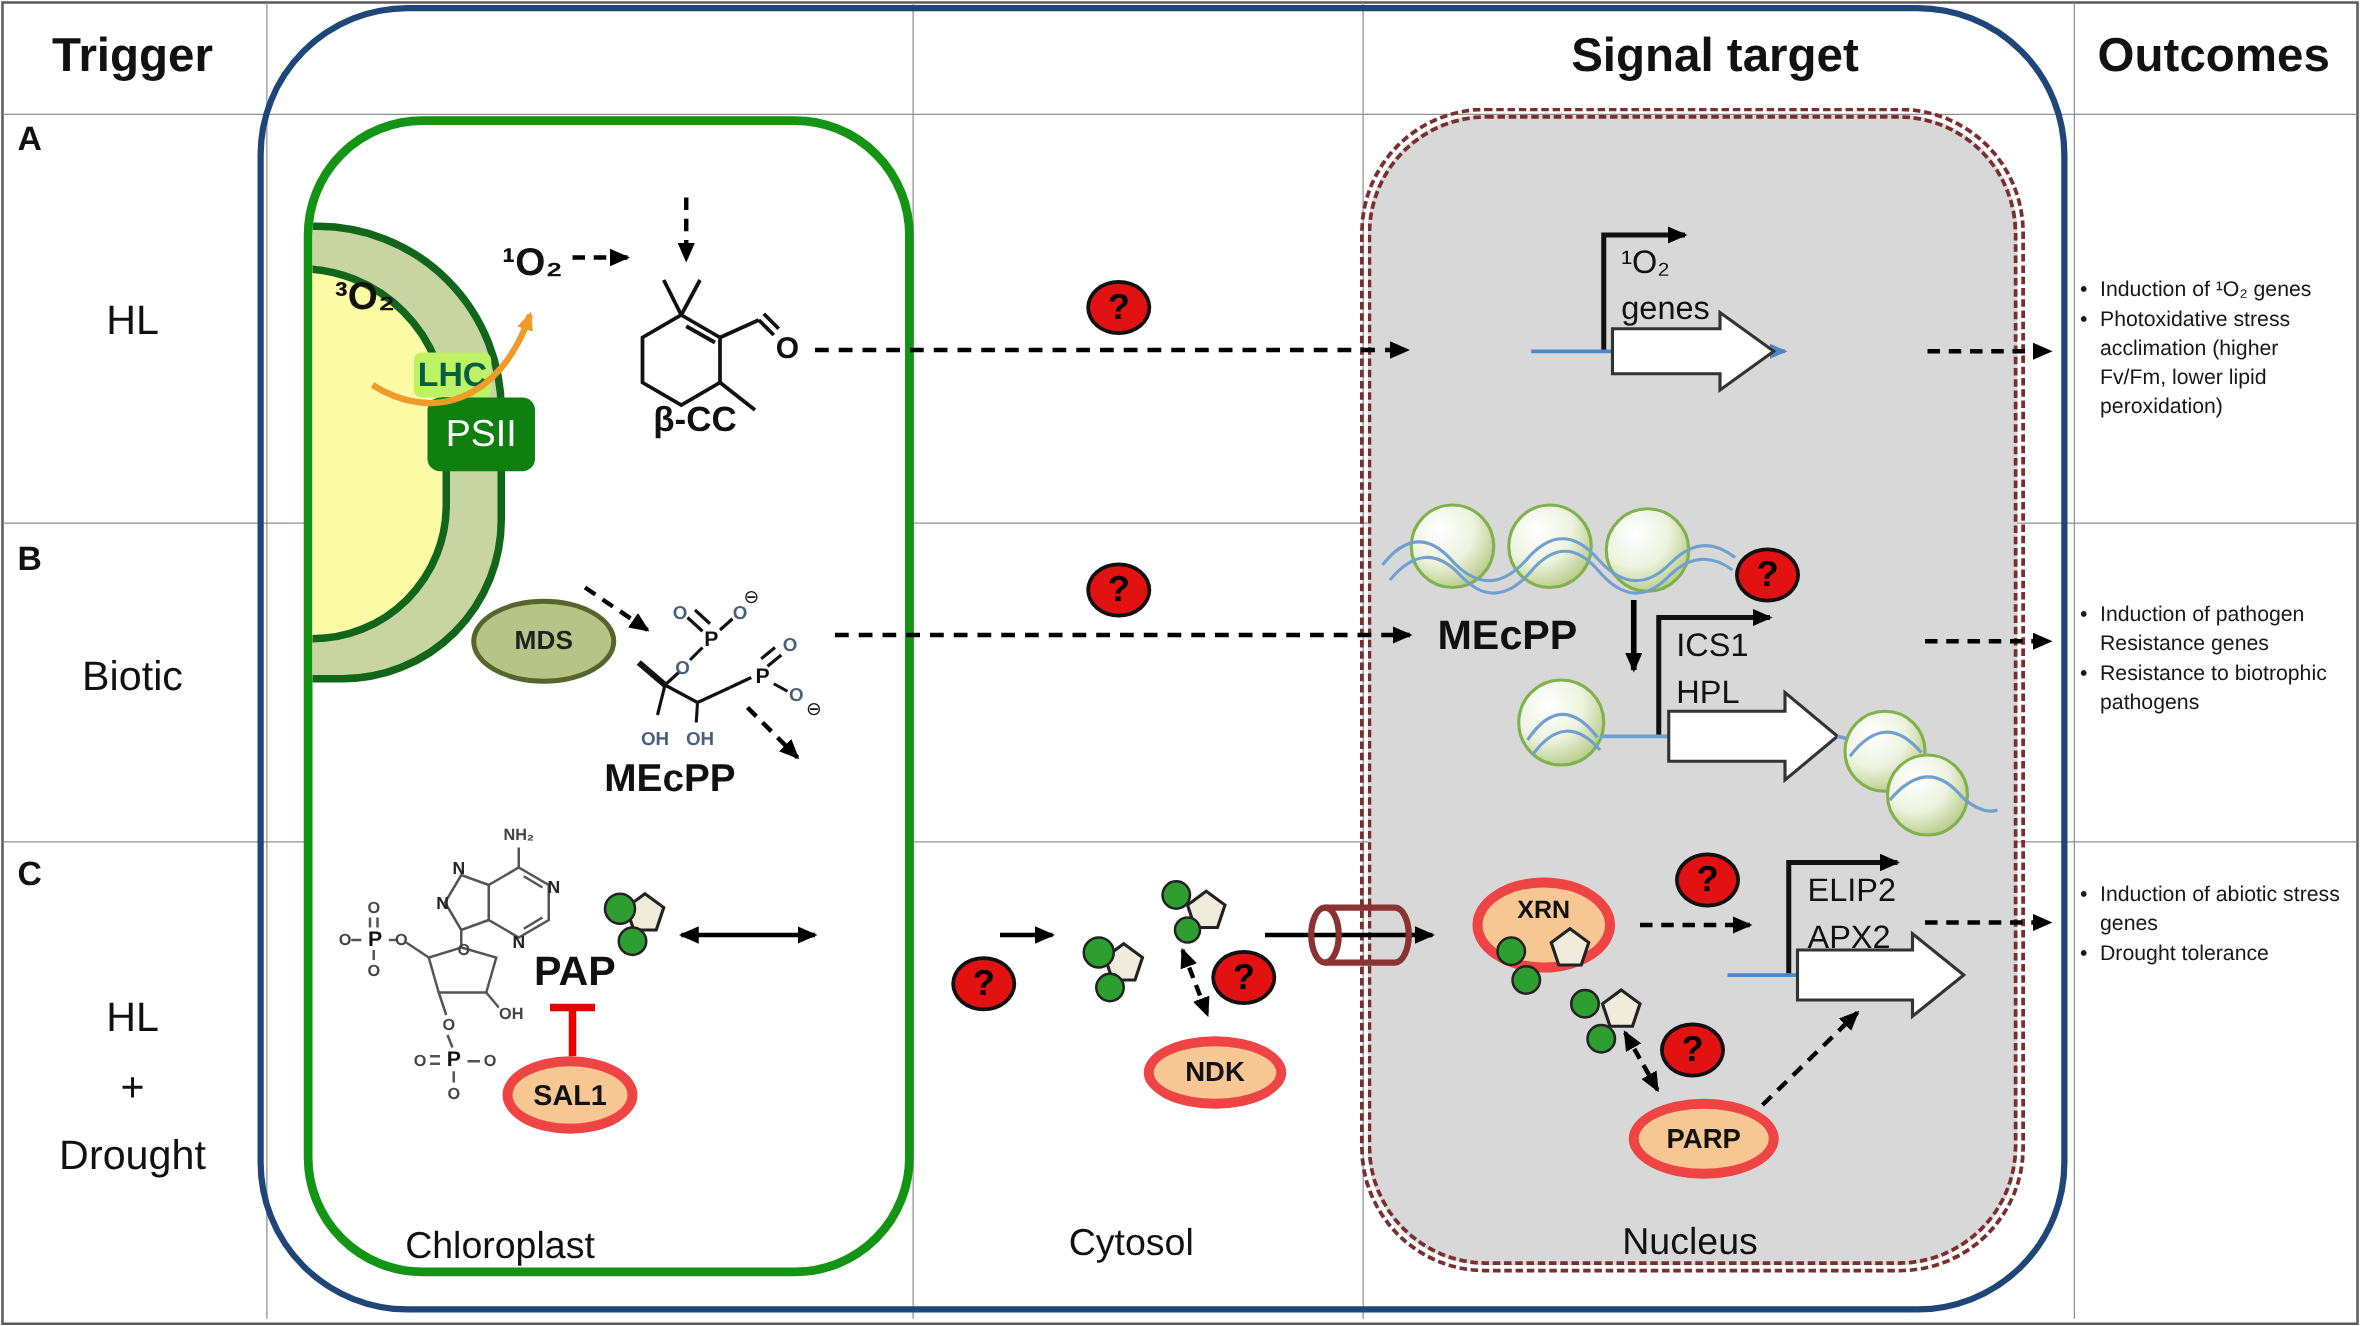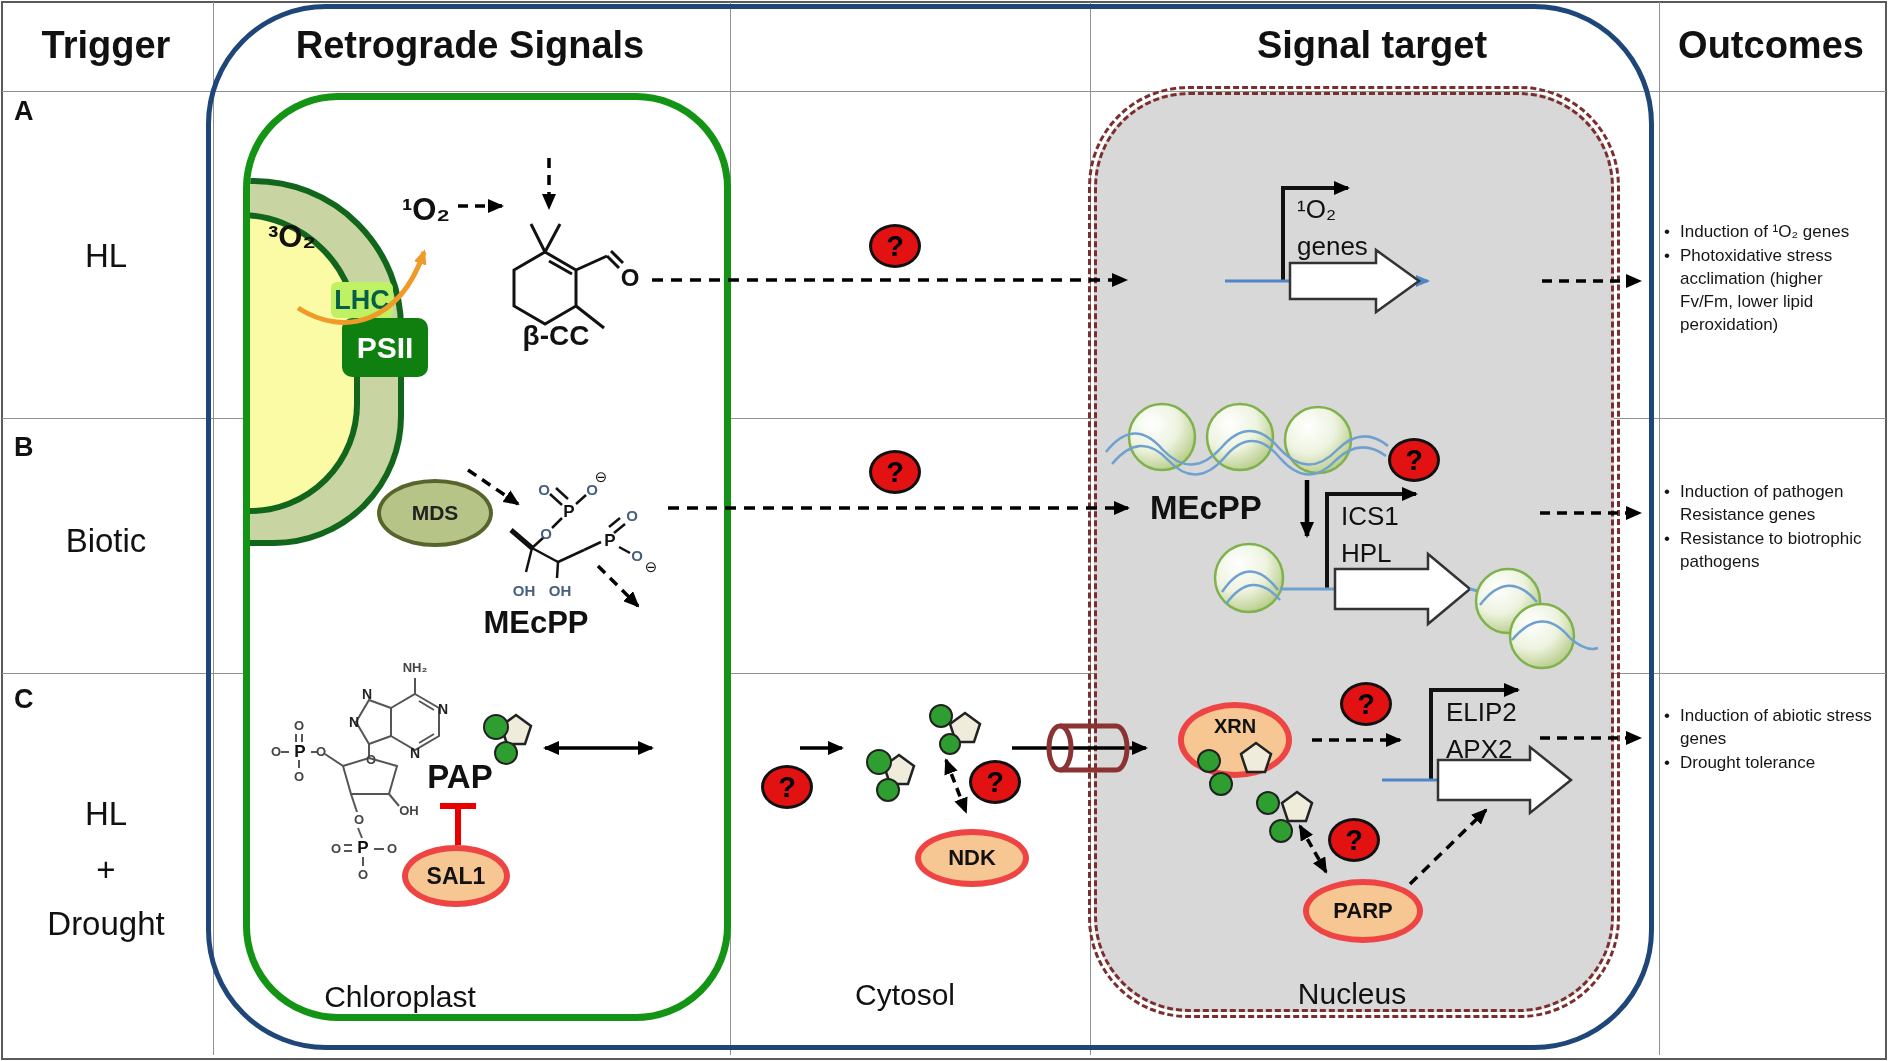--- a/index.html
+++ b/index.html
@@ -24,27 +24,27 @@
                border-radius:95px;box-sizing:border-box;background:#fff;z-index:2;}
   .thyl-clip{left:250px;top:100px;width:474px;height:914px;overflow:hidden;border-radius:88px;z-index:2;}
   .thyl-outer{position:absolute;left:-70px;top:78px;width:224px;height:368px;background:#C8D4A2;
               border:6px solid #11661c;border-radius:0 150px 130px 0;box-sizing:border-box;}
   .thyl-inner{position:absolute;left:-70px;top:112px;width:180px;height:302px;background:#FBFBA6;
               border:6px solid #11661c;border-radius:0 120px 110px 0;box-sizing:border-box;}
   .lhc{left:331px;top:282px;width:62px;height:36px;background:#bef264;border-radius:6px;
        display:flex;align-items:center;justify-content:center;font-size:27px;font-weight:bold;
        color:#075e46;z-index:3;}
   .psii{left:342px;top:318px;width:86px;height:59px;background:#0F7F10;border-radius:10px;
-        display:flex;align-items:center;justify-content:center;font-size:30px;font-weight:bold;
+        display:flex;align-items:center;justify-content:center;font-size:30px;font-weight:normal;
         color:#fff;z-index:3;}
   .molname{font-weight:bold;z-index:3;}
   .genelabel{font-size:26px;line-height:37px;z-index:3;white-space:nowrap;}
   .ell{border-radius:50%;display:flex;align-items:center;justify-content:center;
        box-sizing:border-box;z-index:3;font-weight:bold;}
-  .ell-orange{background:#F6C693;border:6px solid #ef4444;}
+  .ell-orange{background:#F6C693;border:8px solid #ef4444;}
   .mds{left:377px;top:479px;width:116px;height:68px;background:#B7C487;border:4px solid #55652B;
        font-size:21px;color:#222;}
   .q{width:52px;height:44px;border-radius:50%;background:#E31212;border:3px solid #111;
      display:flex;align-items:center;justify-content:center;font-size:29px;font-weight:bold;
      color:#000;box-sizing:border-box;z-index:4;}
   .outcome-block{width:216px;z-index:3;font-size:17px;line-height:23px;color:#161616;}
   .outcome-item{display:flex;margin-bottom:1px;}
   .outcome-bullet{width:16px;flex:0 0 16px;}
   .svg-overlay{left:0;top:0;z-index:5;pointer-events:none;}
   .atom-o{font-size:15px;font-weight:bold;fill:#46607e;}
@@ -70,21 +70,20 @@
   <div class="abs cell-border"></div>
   <div class="abs nucleus-outer"></div>
   <div class="abs nucleus-inner"></div>
   <div class="abs chloroplast"></div>
   <div class="abs thyl-clip">
     <div class="thyl-outer"></div>
     <div class="thyl-inner"></div>
   </div>
 
   <div class="abs hdr ctr" style="left:106px;top:45px">Trigger</div>
-  <div class="abs hdr ctr" style="left:470px;top:45px">Retrograde Signals</div>
   <div class="abs hdr ctr" style="left:1372px;top:45px">Signal target</div>
   <div class="abs hdr ctr" style="left:1771px;top:45px">Outcomes</div>
 
   <div class="abs rowletter" style="left:14px;top:96px">A</div>
   <div class="abs rowletter" style="left:14px;top:432px">B</div>
   <div class="abs rowletter" style="left:14px;top:684px">C</div>
   <div class="abs trigger ctr" style="left:106px;top:256px">HL</div>
   <div class="abs trigger ctr" style="left:106px;top:541px">Biotic</div>
   <div class="abs trigger ctr" style="left:106px;top:814px">HL</div>
   <div class="abs trigger ctr" style="left:106px;top:870px">+</div>

